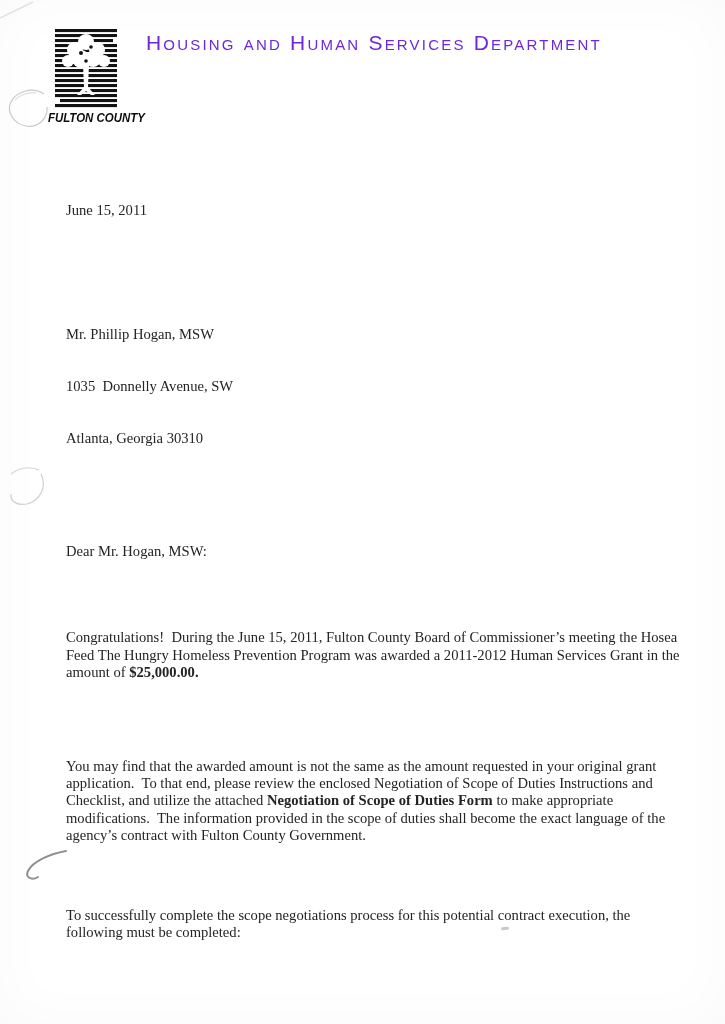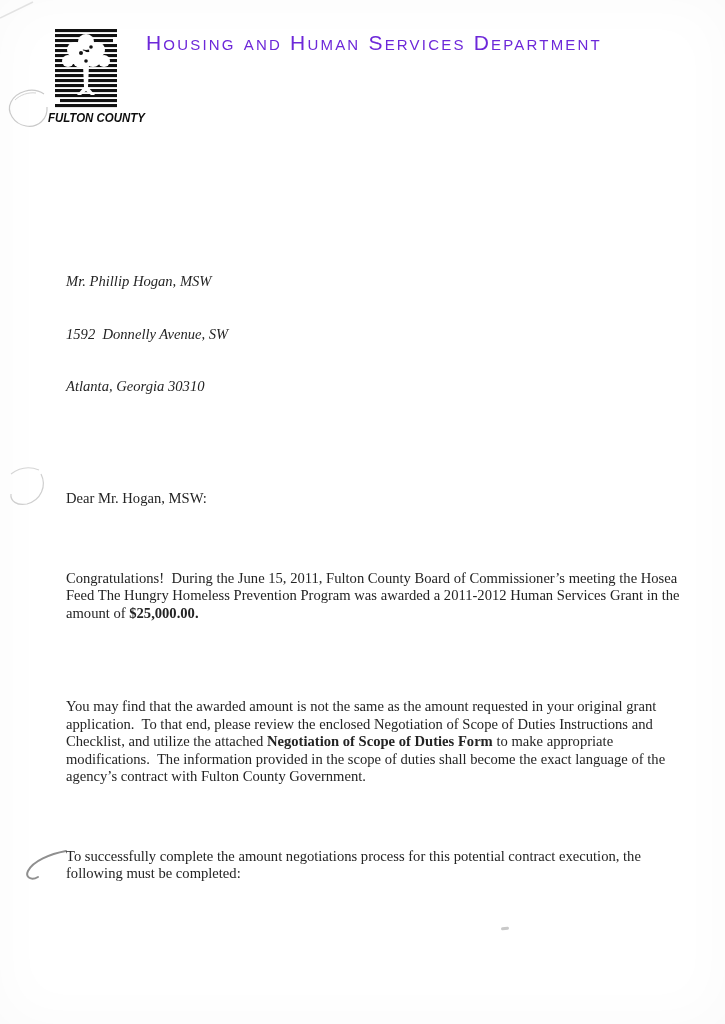--- a/index.html
+++ b/index.html
@@ -22,23 +22,23 @@
     position:absolute; left:146px; top:31px;
     font-family:"Liberation Sans", sans-serif; font-variant:small-caps;
     font-size:21px; letter-spacing:2.2px; color:#6d28d9; white-space:nowrap;
   }
 
   
   .content {
     position:absolute; left:66px; top:150px; width:624px;
     font-size:14.6px; line-height:17.4px; white-space:pre-wrap; color:#242424;
   }
-  .recipient   { margin-top:19px;font-style:italic; }
+  .recipient   { margin-top:19px; }
   .salutation  { margin-top:8px; }
-  .p1 { margin-top:10px; }
+  .p1 { margin-top:17px; }
   .p2 { margin-top:24px; }
   .p3 { margin-top:10px; }
 
   .bold   { font-weight:bold; }
 
   
   .artifact { position:absolute; pointer-events:none; }
   .speck {
     position:absolute; left:501px; top:927px; width:8px; height:3px;
     background:#c9c9c9; border-radius:2px; transform:rotate(-8deg);
@@ -88,34 +88,35 @@
       <circle cx="26" cy="24" r="2"></circle>
       <circle cx="36" cy="18" r="1.8"></circle>
       <circle cx="31" cy="32" r="1.8"></circle>
     </g>
   </svg>
   <div class="logo-caption">FULTON COUNTY</div>
   <div class="page-title">Housing and Human Services Department</div>
 
   <div class="content">
 
+    <div class="date">June 15, 2011</div>
 
     <div class="recipient">
       <div>Mr. Phillip Hogan, MSW</div>
-      <div>1592  Donnelly Avenue, SW</div>
+      <div>1035  Donnelly Avenue, SW</div>
       <div>Atlanta, Georgia 30310</div>
     </div>
 
     <div class="salutation">Dear Mr. Hogan, MSW:</div>
 
     <div class="p1"><span>Congratulations!  During the June 15, 2011, Fulton County Board of Commissioner’s meeting the Hosea Feed The Hungry Homeless Prevention Program was awarded a 2011-2012 Human Services Grant in the amount of </span><span class="bold">$25,000.00.</span></div>
 
     <div class="p2"><span>You may find that the awarded amount is not the same as the amount requested in your original grant application.  To that end, please review the enclosed Negotiation of Scope of Duties Instructions and Checklist, and utilize the attached </span><span class="bold">Negotiation of Scope of Duties Form</span><span> to make appropriate modifications.  The information provided in the scope of duties shall become the exact language of the agency’s contract with Fulton County Government.</span></div>
 
-    <div class="p3">To successfully complete the amount negotiations process for this potential contract execution, the following must be completed:</div>
+    <div class="p3">To successfully complete the scope negotiations process for this potential contract execution, the following must be completed:</div>
 
     
 
     
 
     
 
     
 
   </div>

